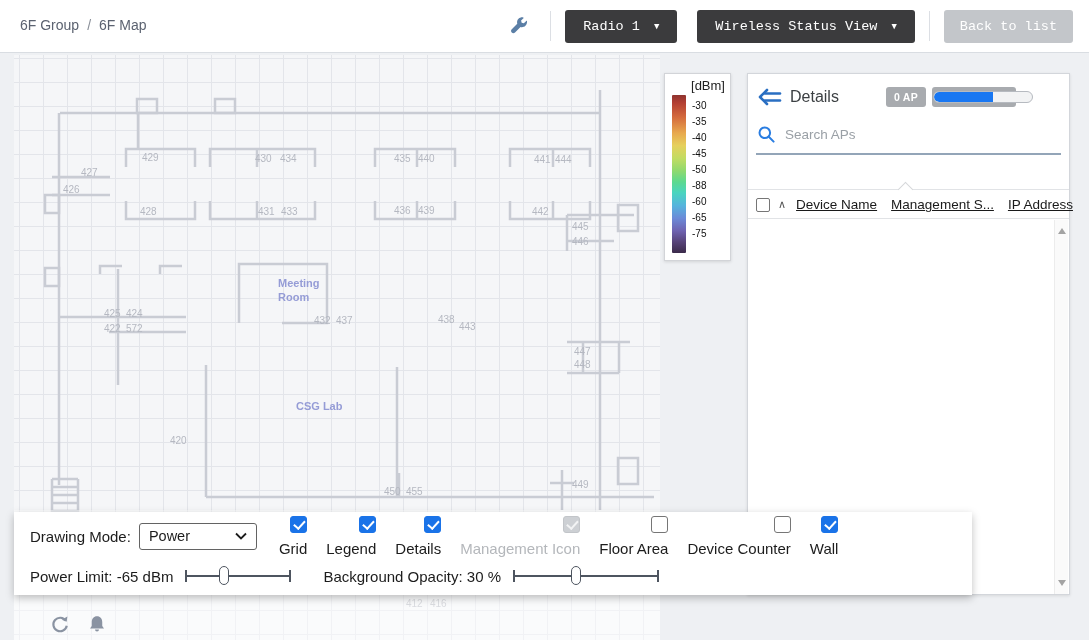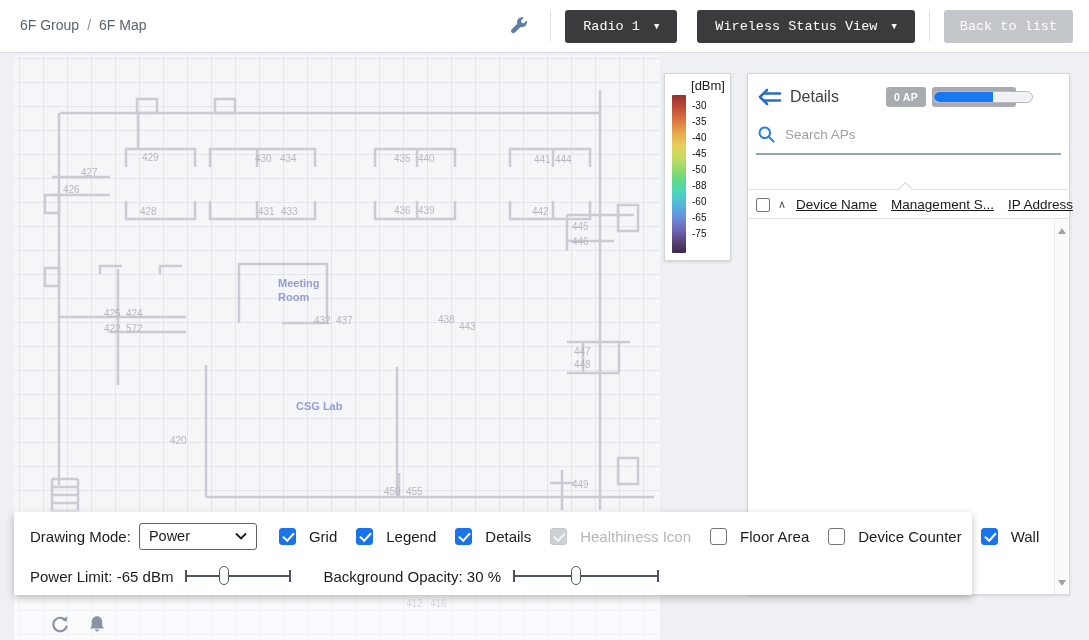--- a/index.html
+++ b/index.html
@@ -84,21 +84,21 @@
 
   
   .ctrl { position:absolute; left:14px; top:512px; width:958px; height:83px; background:#fff;
     box-shadow:0 3px 8px rgba(0,0,0,.25); z-index:20; }
   .row1 { position:absolute; left:16px; top:10px; display:flex; align-items:center; height:28px; }
   .lbl { font-size:15px; color:#1c1c1c; white-space:nowrap; }
   .select { margin-left:8px; width:118px; height:27px; border:1px solid #636363; border-radius:3px;
     display:flex; align-items:center; justify-content:space-between; padding:0 9px; cursor:pointer; }
   .select .val { font-size:14.5px; color:#1c1c1c; }
   .cbrow { display:flex; align-items:center; margin-left:22px; gap:19px; }
-  .cbitem { display:flex; align-items:flex-end; gap:13px; cursor:pointer; }
+  .cbitem { display:flex; align-items:flex-end; gap:7px; cursor:pointer;flex-direction:column; }
   .cb { width:17px; height:17px; border:1px solid #767676; border-radius:3px; background:#fff;
     position:relative; flex:none; }
   .cb.on { background:#1a73e8; border-color:#1a73e8; }
   .cb.on::after { content:""; position:absolute; left:5px; top:1.5px; width:4.5px; height:9px;
     border:solid #fff; border-width:0 2px 2px 0; transform:rotate(42deg); }
   .cb.dis { background:#cdd0d4; border-color:#c2c5c9; }
   .cb.dis::after { border-color:#f2f3f4; }
   .cbtext { font-size:15px; color:#1c1c1c; white-space:nowrap; }
   .cbitem.dis .cbtext { color:#b4b7bb; }
   .row2 { position:absolute; left:16px; top:52px; display:flex; align-items:center; height:24px; }
@@ -284,21 +284,21 @@
         <span class="cbitem">
           <span class="cb on"></span>
           <span class="cbtext">Legend</span>
         </span>
         <span class="cbitem">
           <span class="cb on"></span>
           <span class="cbtext">Details</span>
         </span>
         <span class="cbitem dis">
           <span class="cb on dis"></span>
-          <span class="cbtext">Healthiness Icon</span>
+          <span class="cbtext">Management Icon</span>
         </span>
         <span class="cbitem">
           <span class="cb"></span>
           <span class="cbtext">Floor Area</span>
         </span>
         <span class="cbitem">
           <span class="cb"></span>
           <span class="cbtext">Device Counter</span>
         </span>
         <span class="cbitem">

